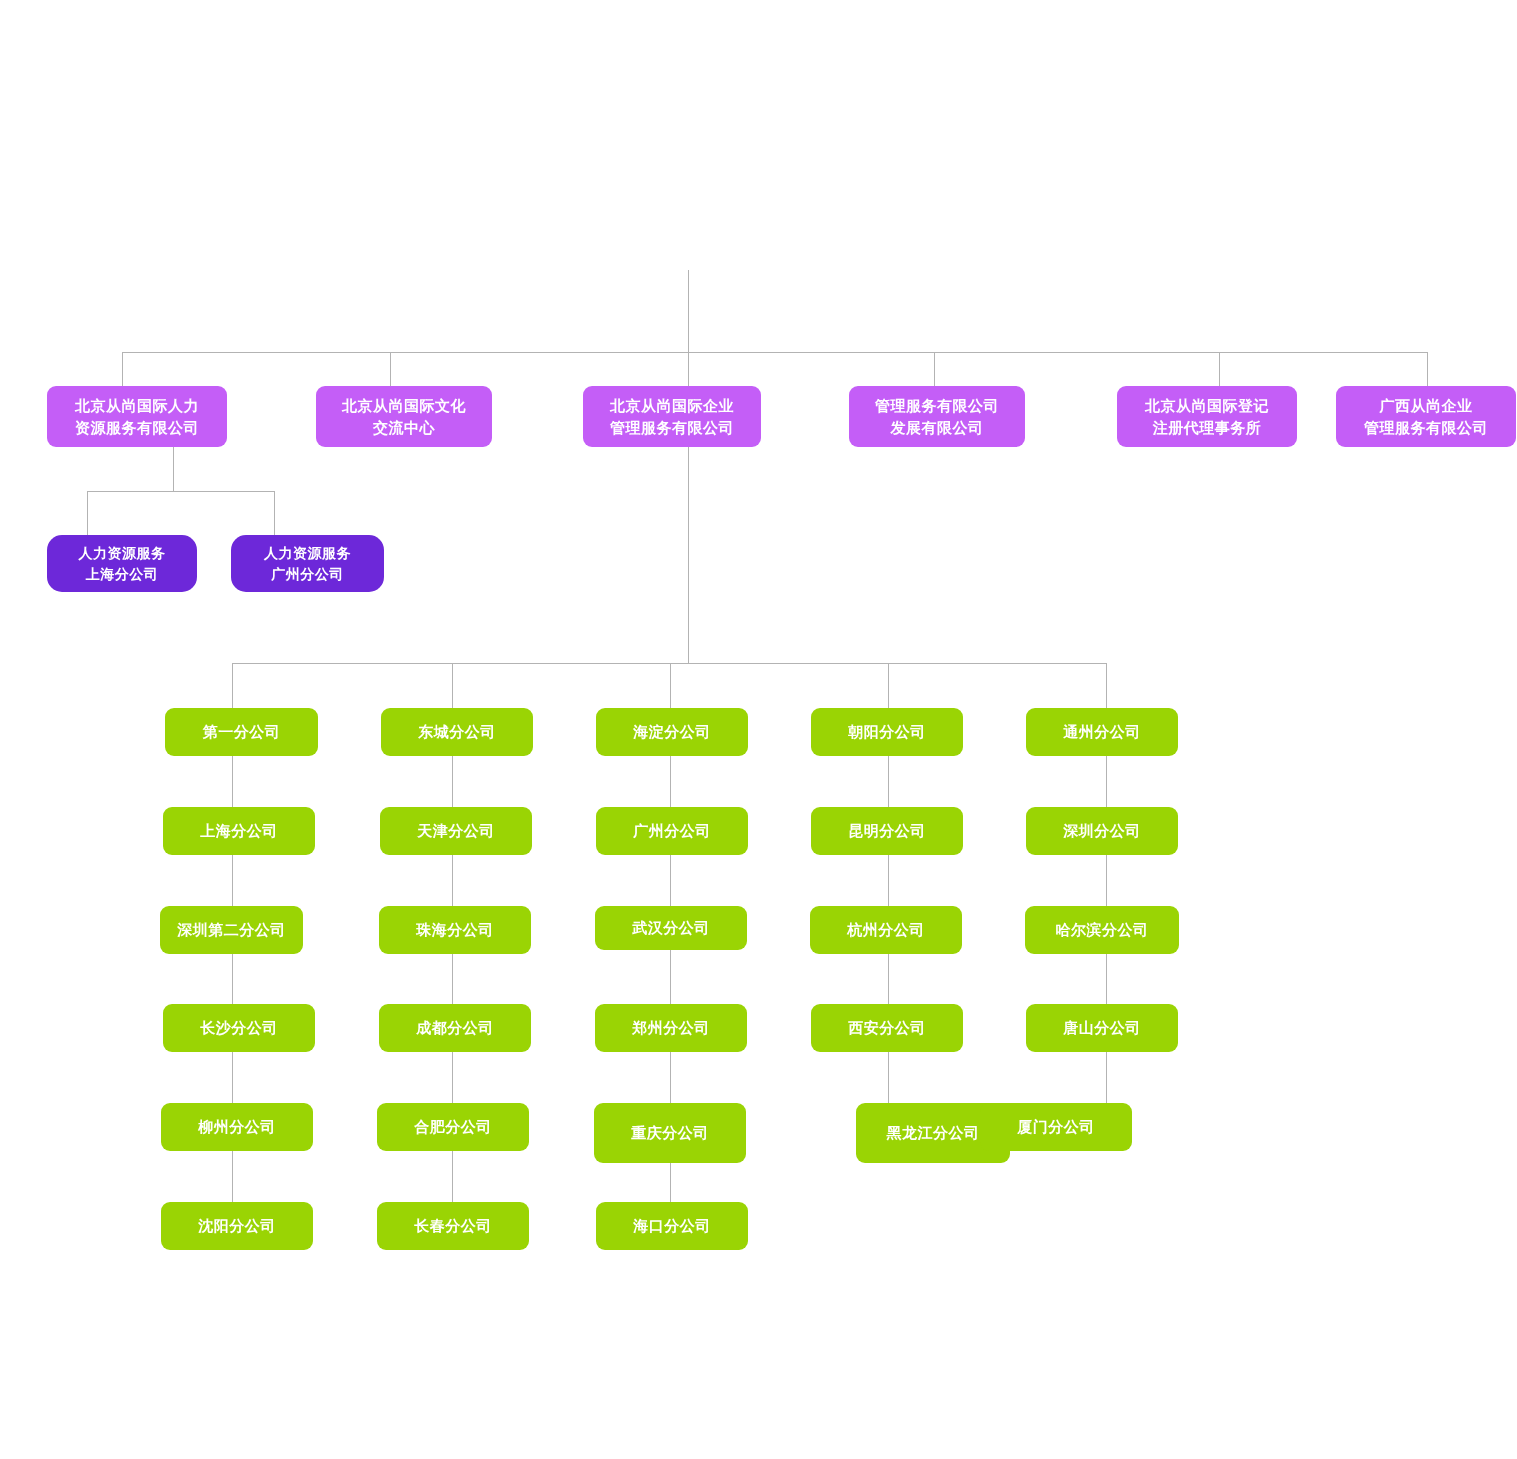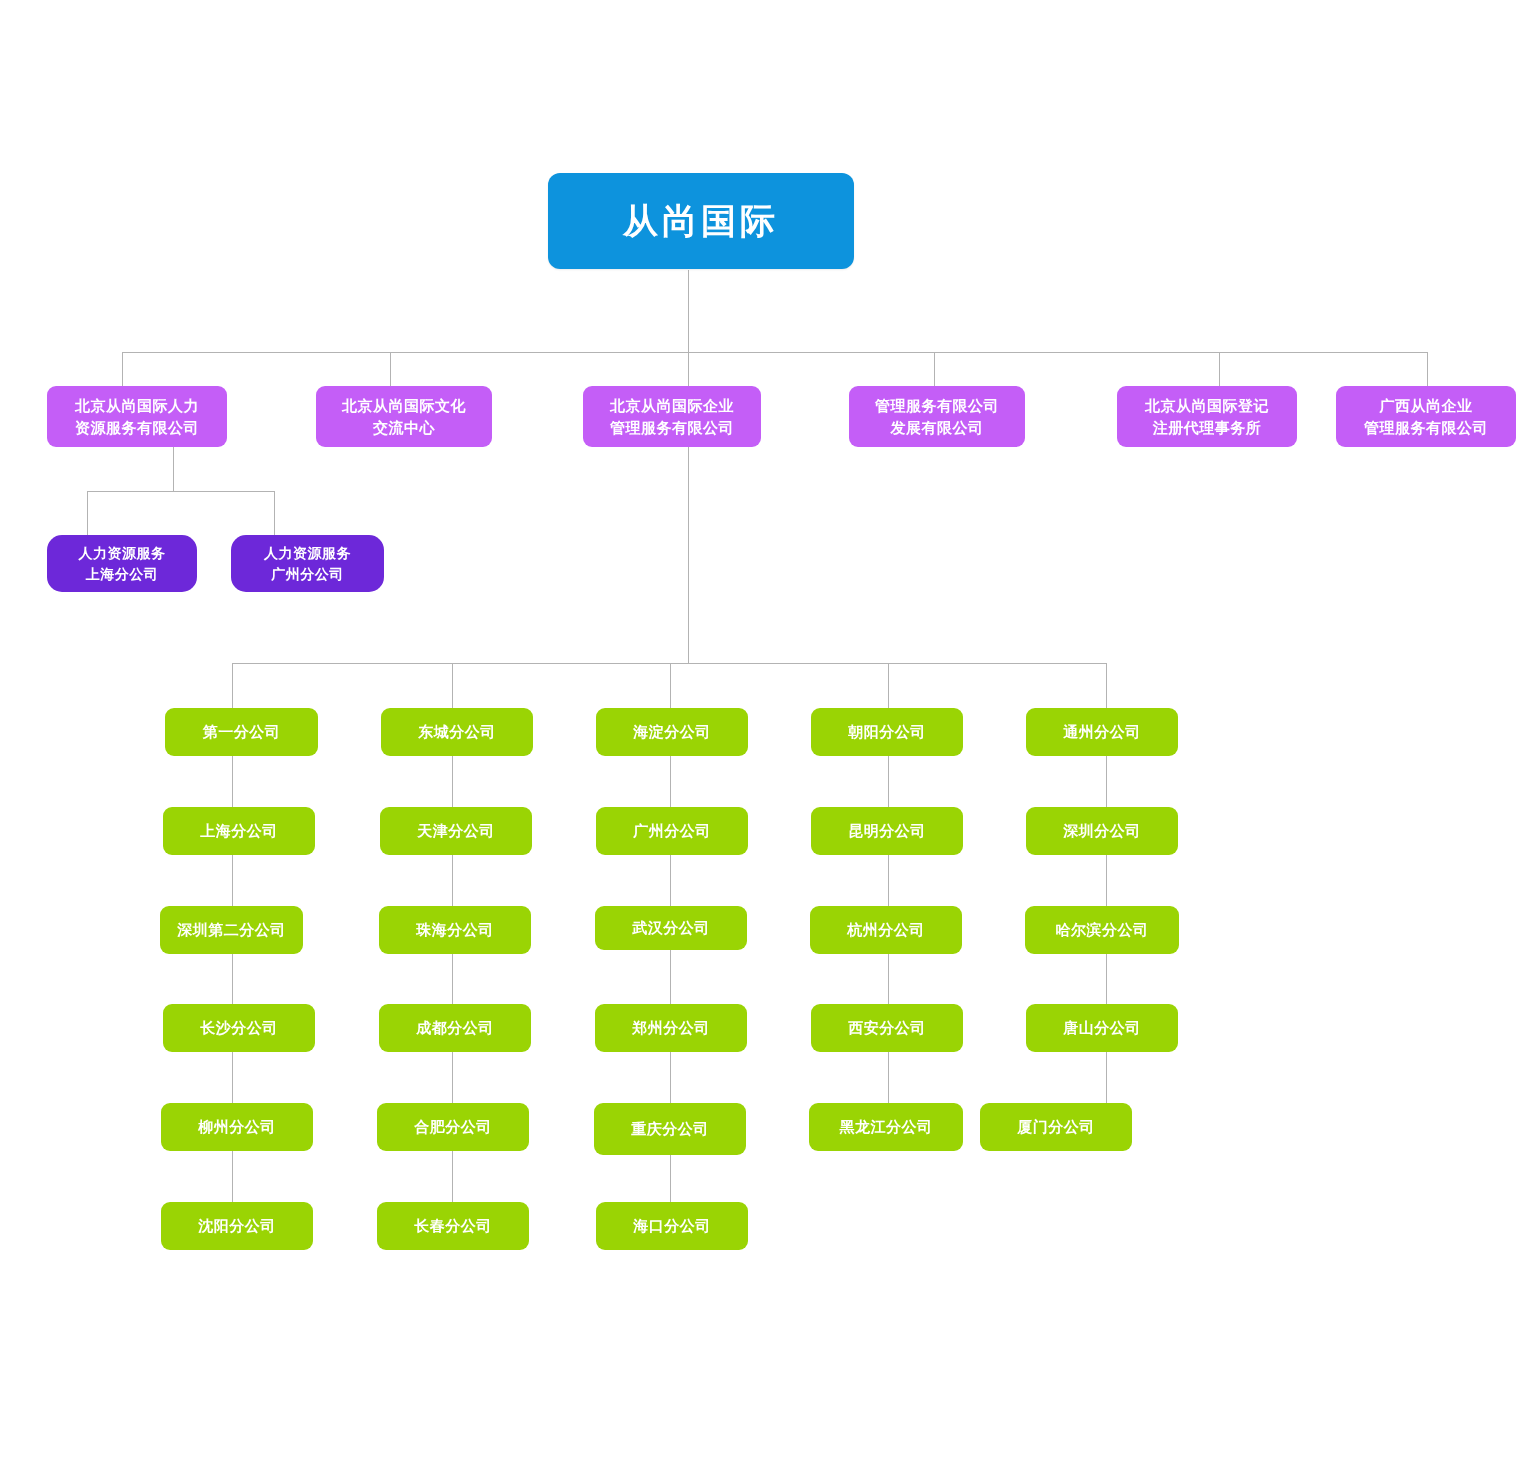--- a/index.html
+++ b/index.html
@@ -87,21 +87,20 @@
 
   <div class="line v" style="left:688px; top:447px; height:216px;"></div>
   <div class="line h" style="left:232px; top:663px; width:874px;"></div>
 
   <div class="line v" style="left:232px; top:663px; height:556px;"></div>
   <div class="line v" style="left:452px; top:663px; height:556px;"></div>
   <div class="line v" style="left:670px; top:663px; height:556px;"></div>
   <div class="line v" style="left:888px; top:663px; height:457px;"></div>
   <div class="line v" style="left:1106px; top:663px; height:457px;"></div>
 
-  <div class="node root" style="left:548px; top:173px; width:306px; height:96px;">从尚国际</div>
 
   <div class="node div" style="left:47px; top:386px; width:180px; height:61px;">北京从尚国际人力
 资源服务有限公司</div>
   <div class="node div" style="left:316px; top:386px; width:176px; height:61px;">北京从尚国际文化
 交流中心</div>
   <div class="node div" style="left:583px; top:386px; width:178px; height:61px;">北京从尚国际企业
 管理服务有限公司</div>
   <div class="node div" style="left:849px; top:386px; width:176px; height:61px;">管理服务有限公司
 发展有限公司</div>
   <div class="node div" style="left:1117px; top:386px; width:180px; height:61px;">北京从尚国际登记
@@ -125,28 +124,28 @@
   <div class="node branch-green" style="left:380px; top:807px; width:152px; height:48px;">天津分公司</div>
   <div class="node branch-green" style="left:379px; top:906px; width:152px; height:48px;">珠海分公司</div>
   <div class="node branch-green" style="left:379px; top:1004px; width:152px; height:48px;">成都分公司</div>
   <div class="node branch-green" style="left:377px; top:1103px; width:152px; height:48px;">合肥分公司</div>
   <div class="node branch-green" style="left:377px; top:1202px; width:152px; height:48px;">长春分公司</div>
 
   <div class="node branch-green" style="left:596px; top:708px; width:152px; height:48px;">海淀分公司</div>
   <div class="node branch-green" style="left:596px; top:807px; width:152px; height:48px;">广州分公司</div>
   <div class="node branch-green" style="left:595px; top:906px; width:152px; height:44px;">武汉分公司</div>
   <div class="node branch-green" style="left:595px; top:1004px; width:152px; height:48px;">郑州分公司</div>
-  <div class="node branch-green" style="left:594px; top:1103px; width:152px; height:52px;">重庆分公司</div>
+  <div class="node branch-green" style="left:594px; top:1103px; width:152px; height:60px;">重庆分公司</div>
   <div class="node branch-green" style="left:596px; top:1202px; width:152px; height:48px;">海口分公司</div>
 
   <div class="node branch-green" style="left:811px; top:708px; width:152px; height:48px;">朝阳分公司</div>
   <div class="node branch-green" style="left:811px; top:807px; width:152px; height:48px;">昆明分公司</div>
   <div class="node branch-green" style="left:810px; top:906px; width:152px; height:48px;">杭州分公司</div>
   <div class="node branch-green" style="left:811px; top:1004px; width:152px; height:48px;">西安分公司</div>
-  <div class="node branch-green" style="left:809px; top:1103px; width:154px; height:48px;">黑龙江分公司</div>
+  <div class="node branch-green" style="left:856px; top:1103px; width:154px; height:60px;">黑龙江分公司</div>
 
   <div class="node branch-green" style="left:1026px; top:708px; width:152px; height:48px;">通州分公司</div>
   <div class="node branch-green" style="left:1026px; top:807px; width:152px; height:48px;">深圳分公司</div>
   <div class="node branch-green" style="left:1025px; top:906px; width:154px; height:48px;">哈尔滨分公司</div>
   <div class="node branch-green" style="left:1026px; top:1004px; width:152px; height:48px;">唐山分公司</div>
   <div class="node branch-green" style="left:980px; top:1103px; width:152px; height:48px;">厦门分公司</div>
 
 </div>
 
 </body></html>

